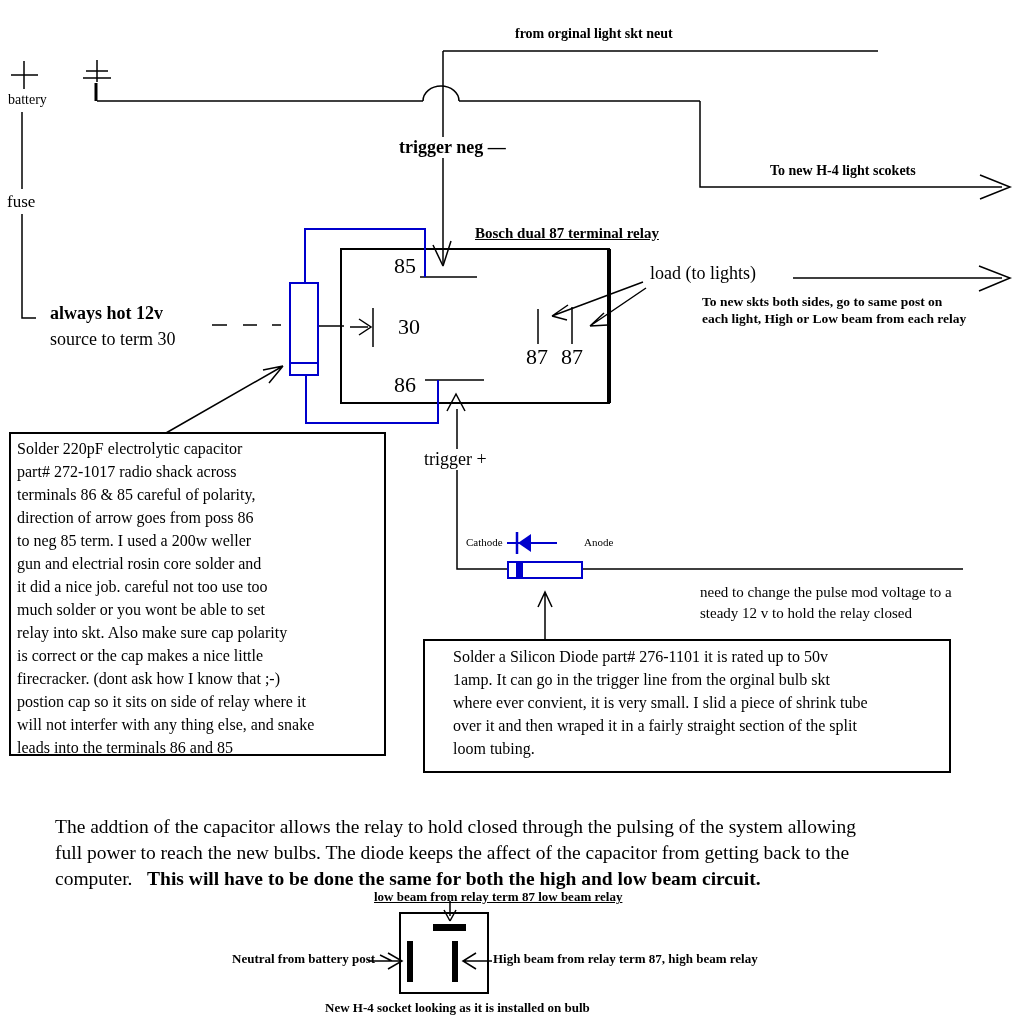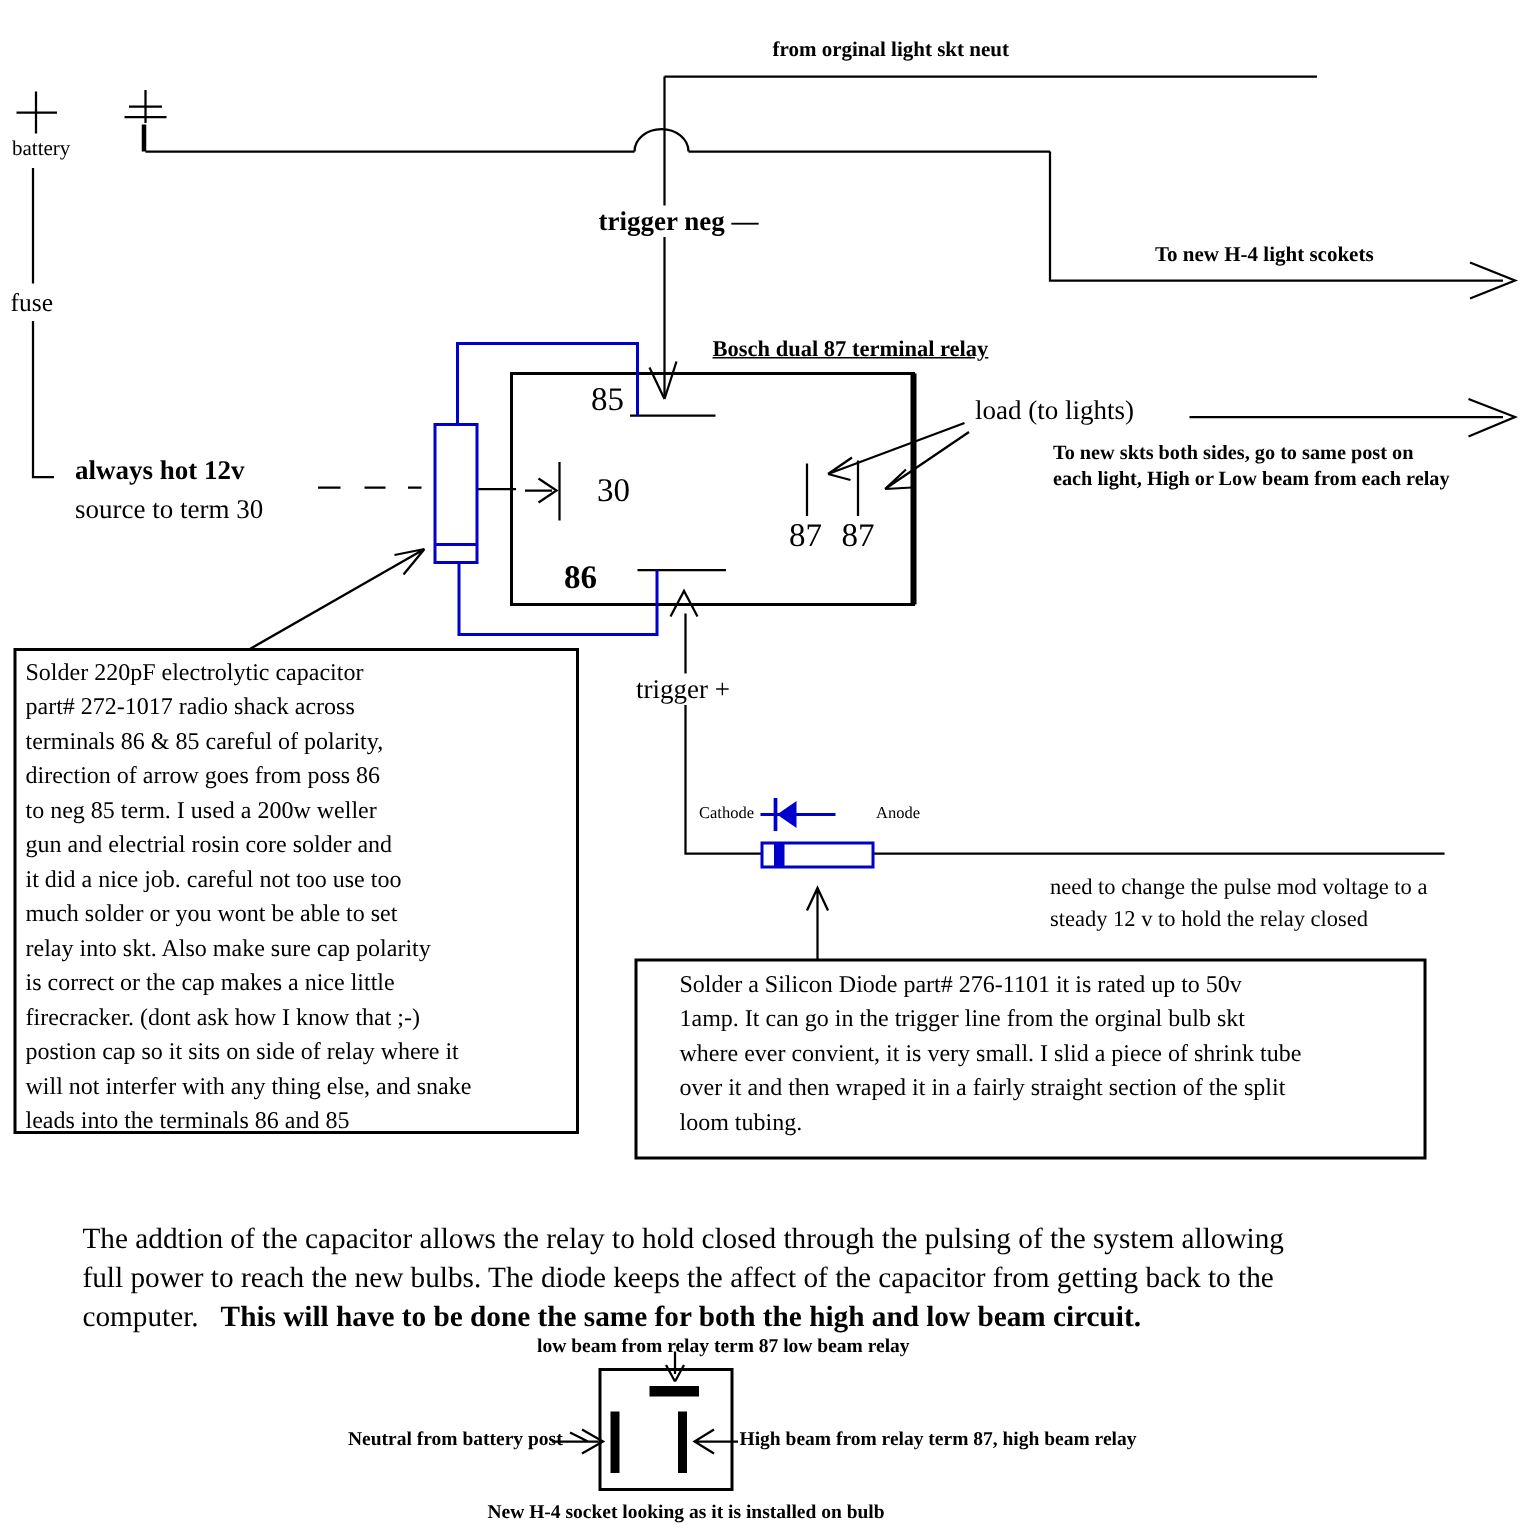--- a/index.html
+++ b/index.html
@@ -114,21 +114,21 @@
 
   <div class="txt s14 b" style="left:515px;top:26px;">from orginal light skt neut</div>
   <div class="txt s14" style="left:8px;top:92px;">battery</div>
   <div class="txt s17" style="left:7px;top:192px;">fuse</div>
   <div class="txt s18 b wbg" style="left:397px;top:137px;">trigger neg —</div>
   <div class="txt s14 b" style="left:770px;top:163px;">To new H-4 light scokets</div>
 
   <div class="txt s15 b" style="left:475px;top:225px;text-decoration:underline;">Bosch dual 87 terminal relay</div>
   <div class="txt s22" style="left:394px;top:253px;">85</div>
   <div class="txt s22" style="left:383px;top:314px;margin-left:15px;">30</div>
-  <div class="txt s22" style="left:376px;top:372px;font-weight:bold;">86</div>
+  <div class="txt s22" style="left:394px;top:372px;">86</div>
   <div class="txt s22" style="left:526px;top:344px;">87</div>
   <div class="txt s22" style="left:561px;top:344px;">87</div>
   <div class="txt s18" style="left:650px;top:263px;">load (to lights)</div>
   <div class="txt note13 b" style="left:702px;top:293px;">To new skts both sides, go to same post on
 each light, High or Low beam from each relay</div>
   <div class="txt s18 b" style="left:50px;top:303px;">always hot 12v</div>
   <div class="txt s18" style="left:50px;top:329px;">source to term 30</div>
   <div class="txt s18 wbg" style="left:422px;top:449px;">trigger +</div>
 
   <div class="txt s16" style="left:17px;top:437px;">Solder 220pF electrolytic capacitor
@@ -153,18 +153,18 @@
   <div class="txt s16" style="left:453px;top:645px;">Solder a Silicon Diode part# 276-1101 it is rated up to 50v
 1amp. It can go in the trigger line from the orginal bulb skt
 where ever convient, it is very small. I slid a piece of shrink tube
 over it and then wraped it in a fairly straight section of the split
 loom tubing.</div>
 
   <div class="txt para" style="left:55px;top:814px;"><span>The addtion of the capacitor allows the relay to hold closed through the pulsing of the system allowing
 full power to reach the new bulbs. The diode keeps the affect of the capacitor from getting back to the
 computer.   </span><span class="b">This will have to be done the same for both the high and low beam circuit.</span></div>
 
-  <div class="txt s13 b" style="left:358px;top:890px;">low beam from relay term 87 low beam relay</div>
+  <div class="txt s13 b" style="left:374px;top:890px;text-decoration:underline;">low beam from relay term 87 low beam relay</div>
   <div class="txt s13 b" style="left:232px;top:952px;">Neutral from battery post</div>
   <div class="txt s13 b" style="left:493px;top:952px;">High beam from relay term 87, high beam relay</div>
   <div class="txt s13 b" style="left:325px;top:1001px;">New H-4 socket looking as it is installed on bulb</div>
 
 </div>
 
 </body></html>

